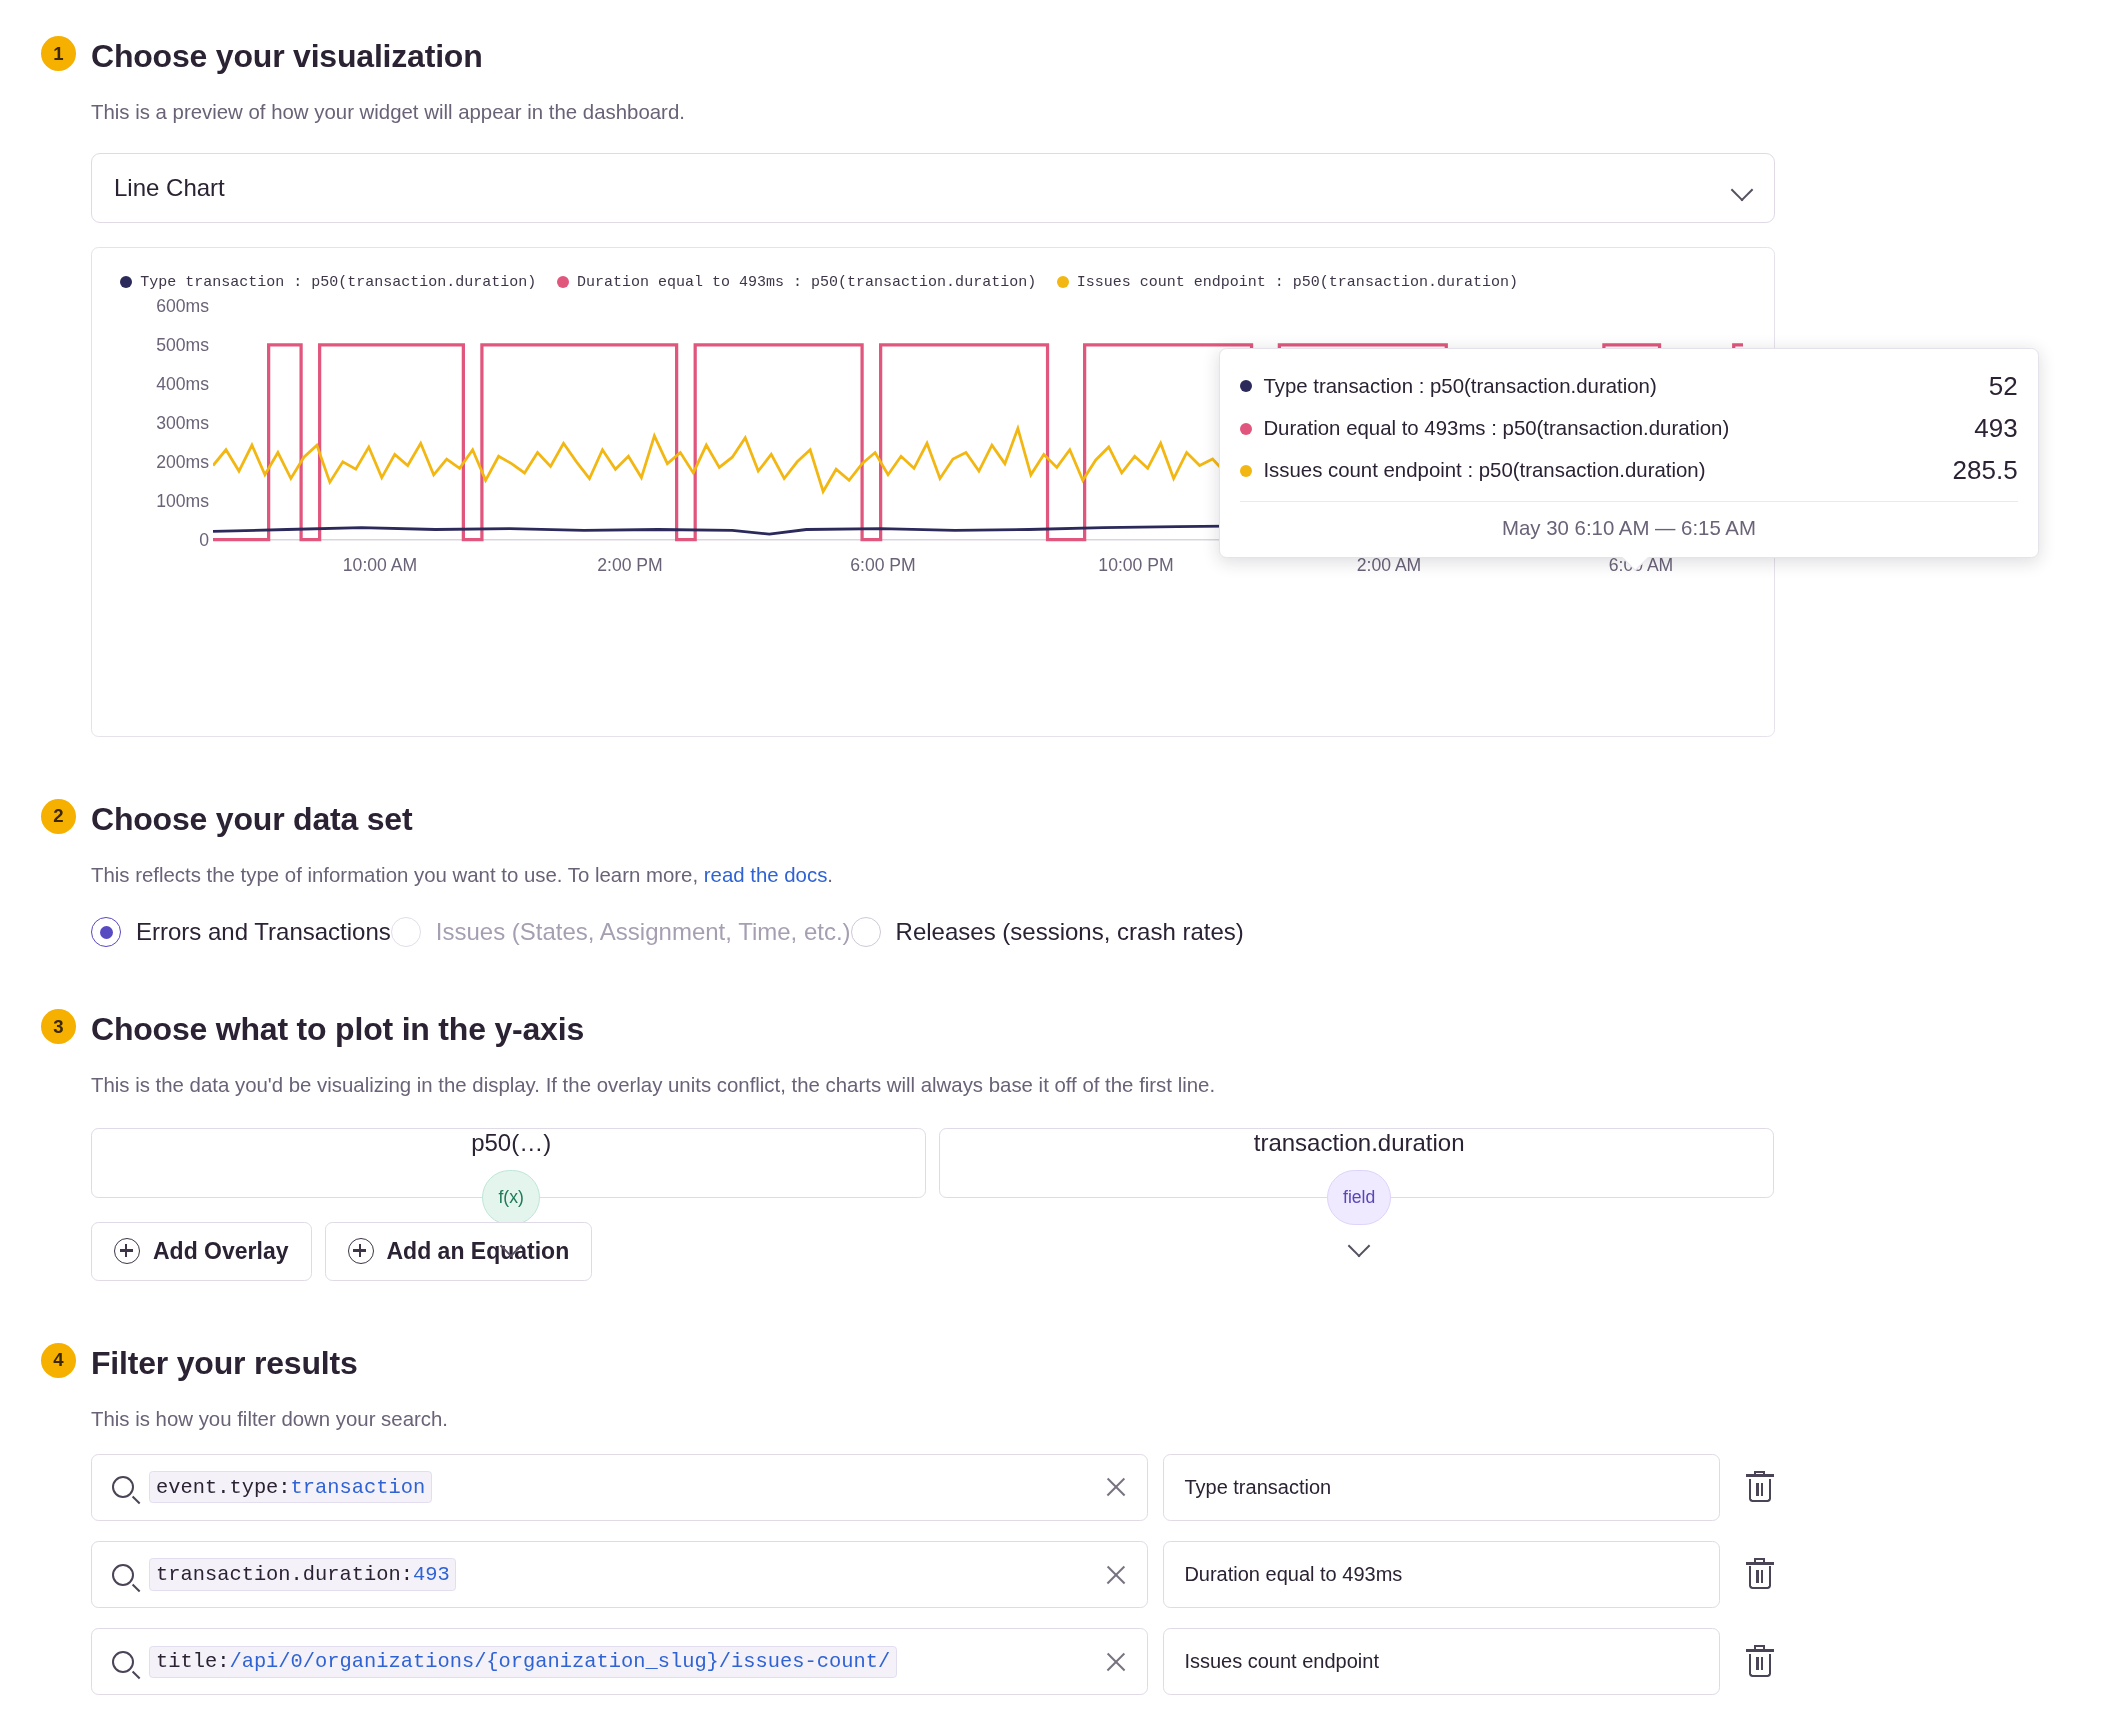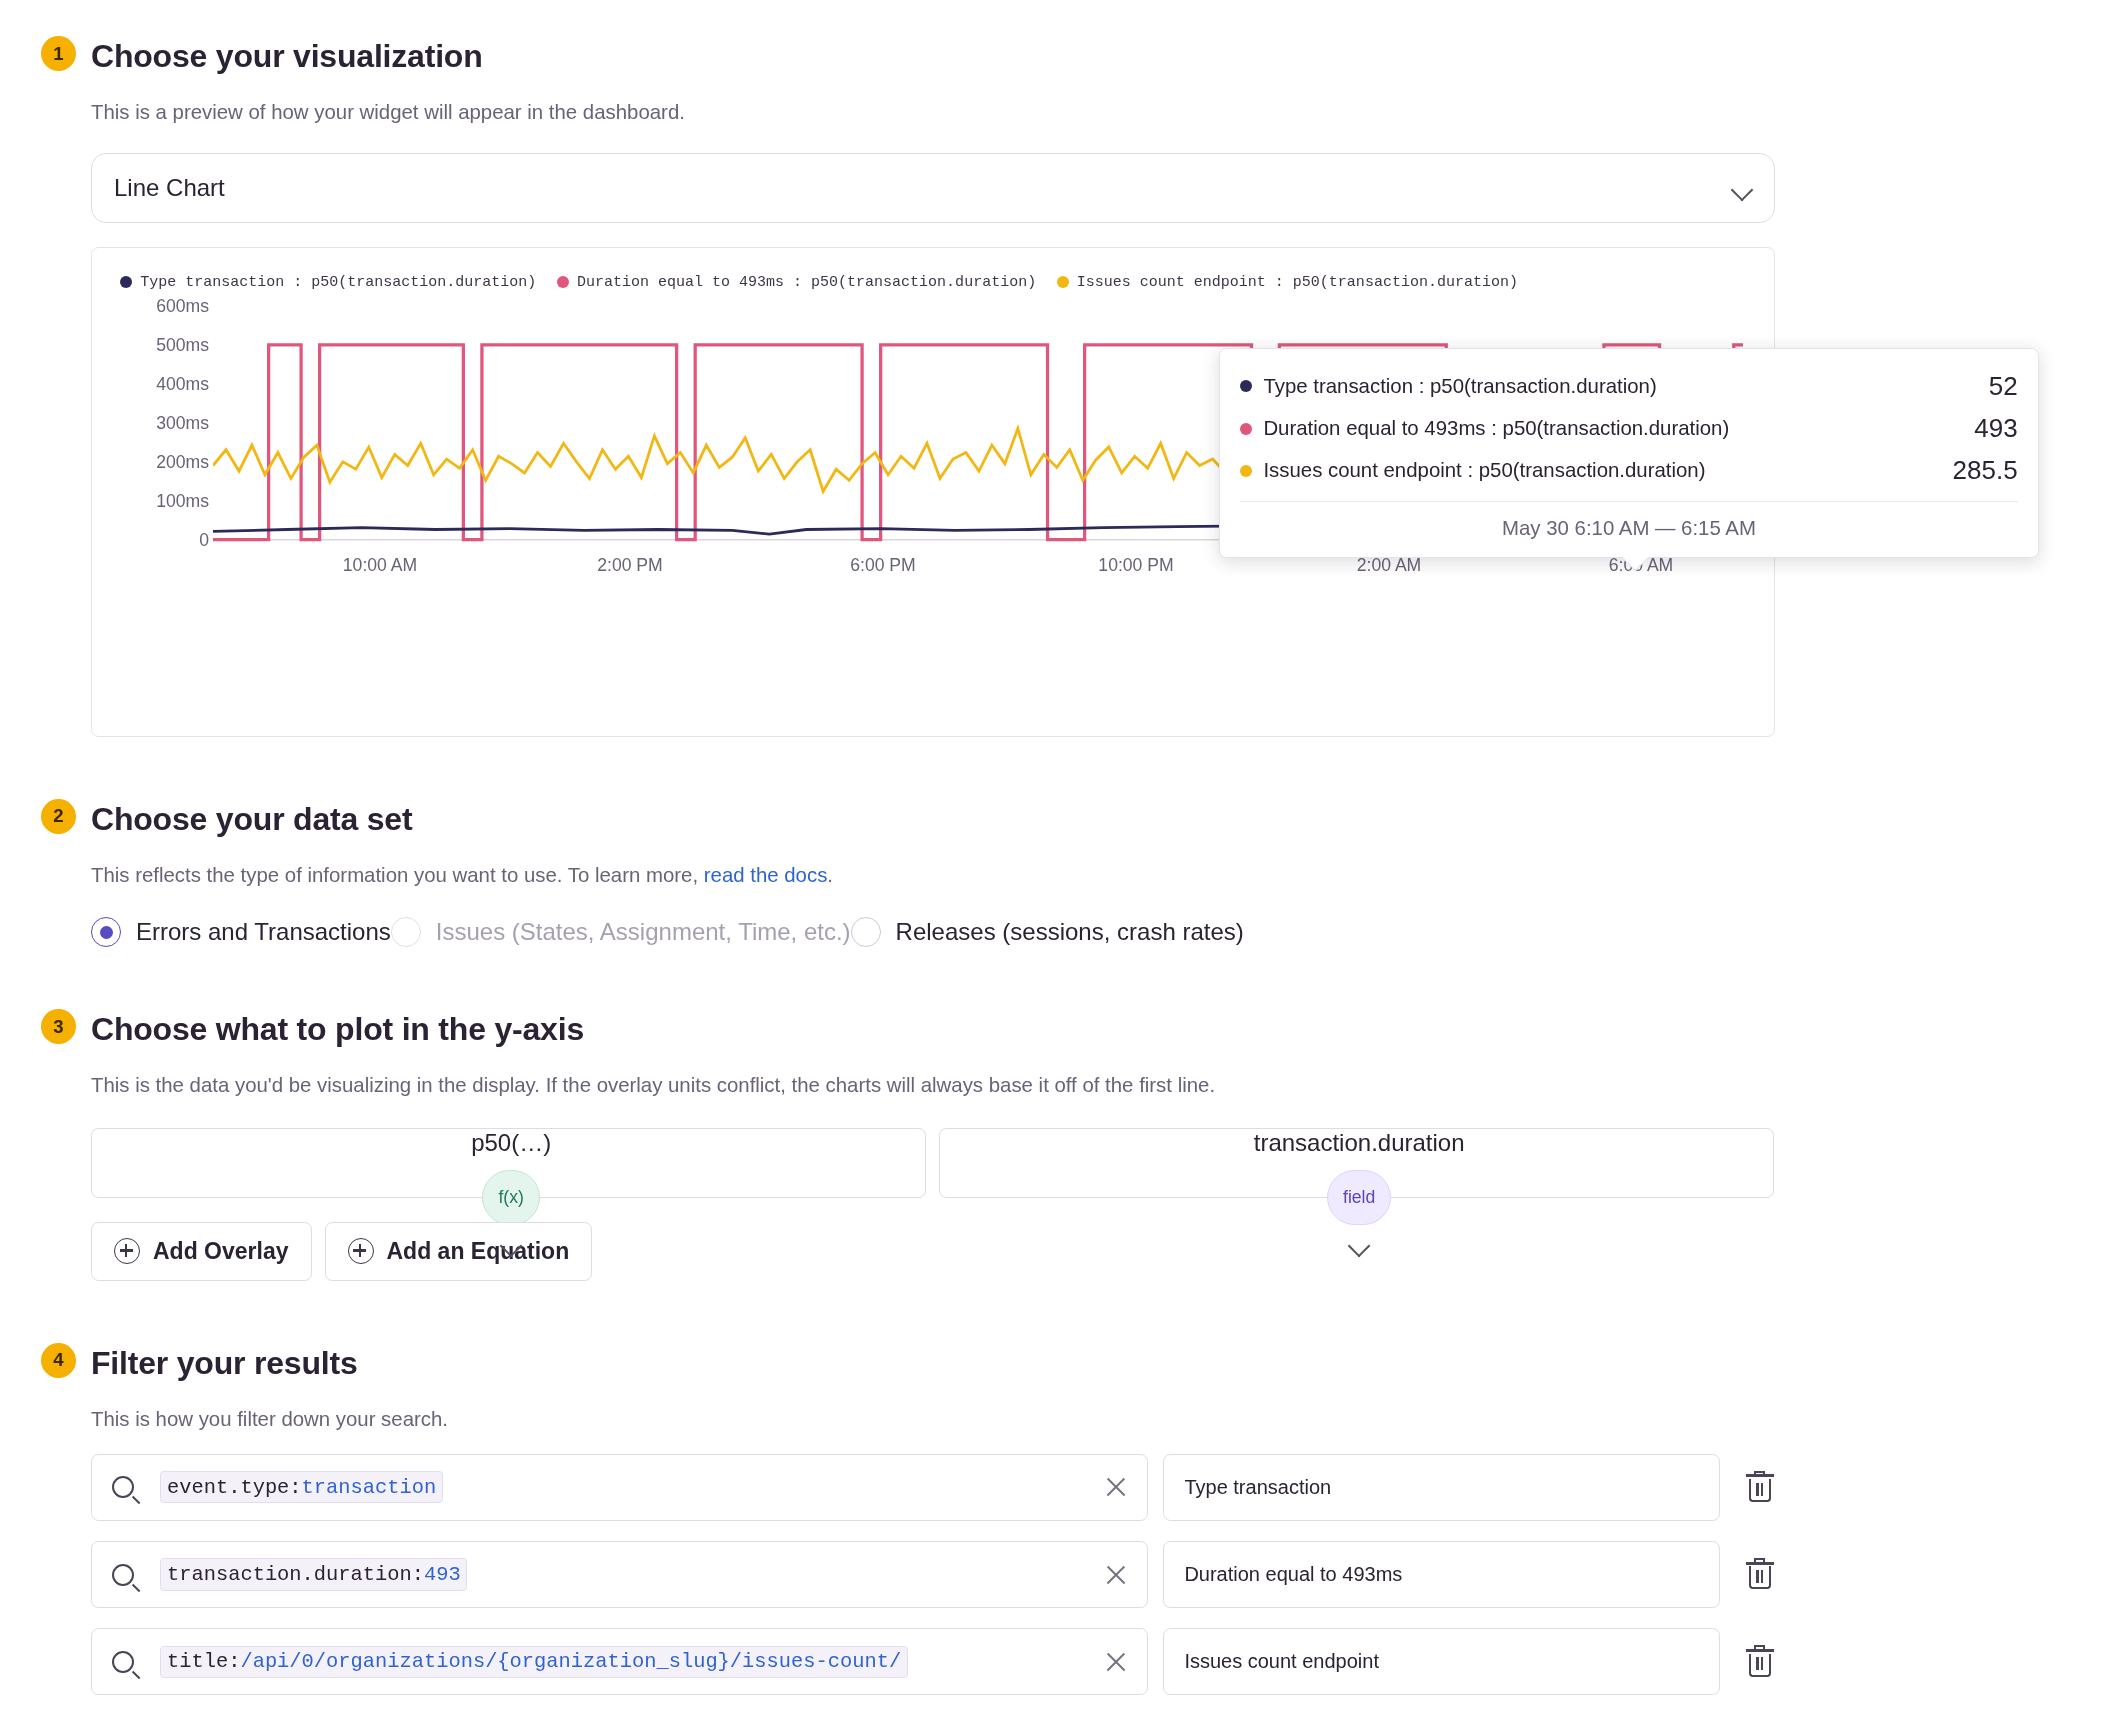--- a/index.html
+++ b/index.html
@@ -51,21 +51,21 @@
     margin: 22px 0 0 50px;
     line-height: 1.4;
   }
   .step-desc a { color: #2f63d4; text-decoration: none; }
   
   .select-box {
     margin: 26px 16px 0 50px;
     width: 1684px;
     height: 70px;
     border: 0.9px solid #dfdae6;
-    border-radius: 15px;
+    border-radius: 9px;
     display: flex;
     align-items: center;
     padding: 0 22px;
     font-size: 24px;
     background: #fff;
     justify-content: space-between;
   }
   .chev {
     width: 20.4px; height: 11px;
     position: relative;
@@ -224,21 +224,21 @@
   .plus::before { left: 4.6px; top: 10.2px; width: 13px; height: 2.3px; }
   .plus::after { top: 4.6px; left: 10.2px; height: 13px; width: 2.3px; }
   
   .filter-row {
     display: flex; align-items: center; gap: 15px;
     margin: 20.4px 0 0 50px;
   }
   .search-field {
     width: 1057px; height: 67px;
     border: 0.9px solid #dfdae6; border-radius: 7.4px;
-    display: flex; align-items: center; gap: 26px;
+    display: flex; align-items: center; gap: 15px;
     padding: 0 18.6px 0 20.4px; background: #fff;
   }
   .search-icon {
     width: 22px; height: 22px; min-width: 22px;
     border: 2.3px solid #4b4456; border-radius: 50%;
     position: relative;
   }
   .search-icon::after {
     content: ""; position: absolute;
     right: -8.3px; bottom: -5.6px;

